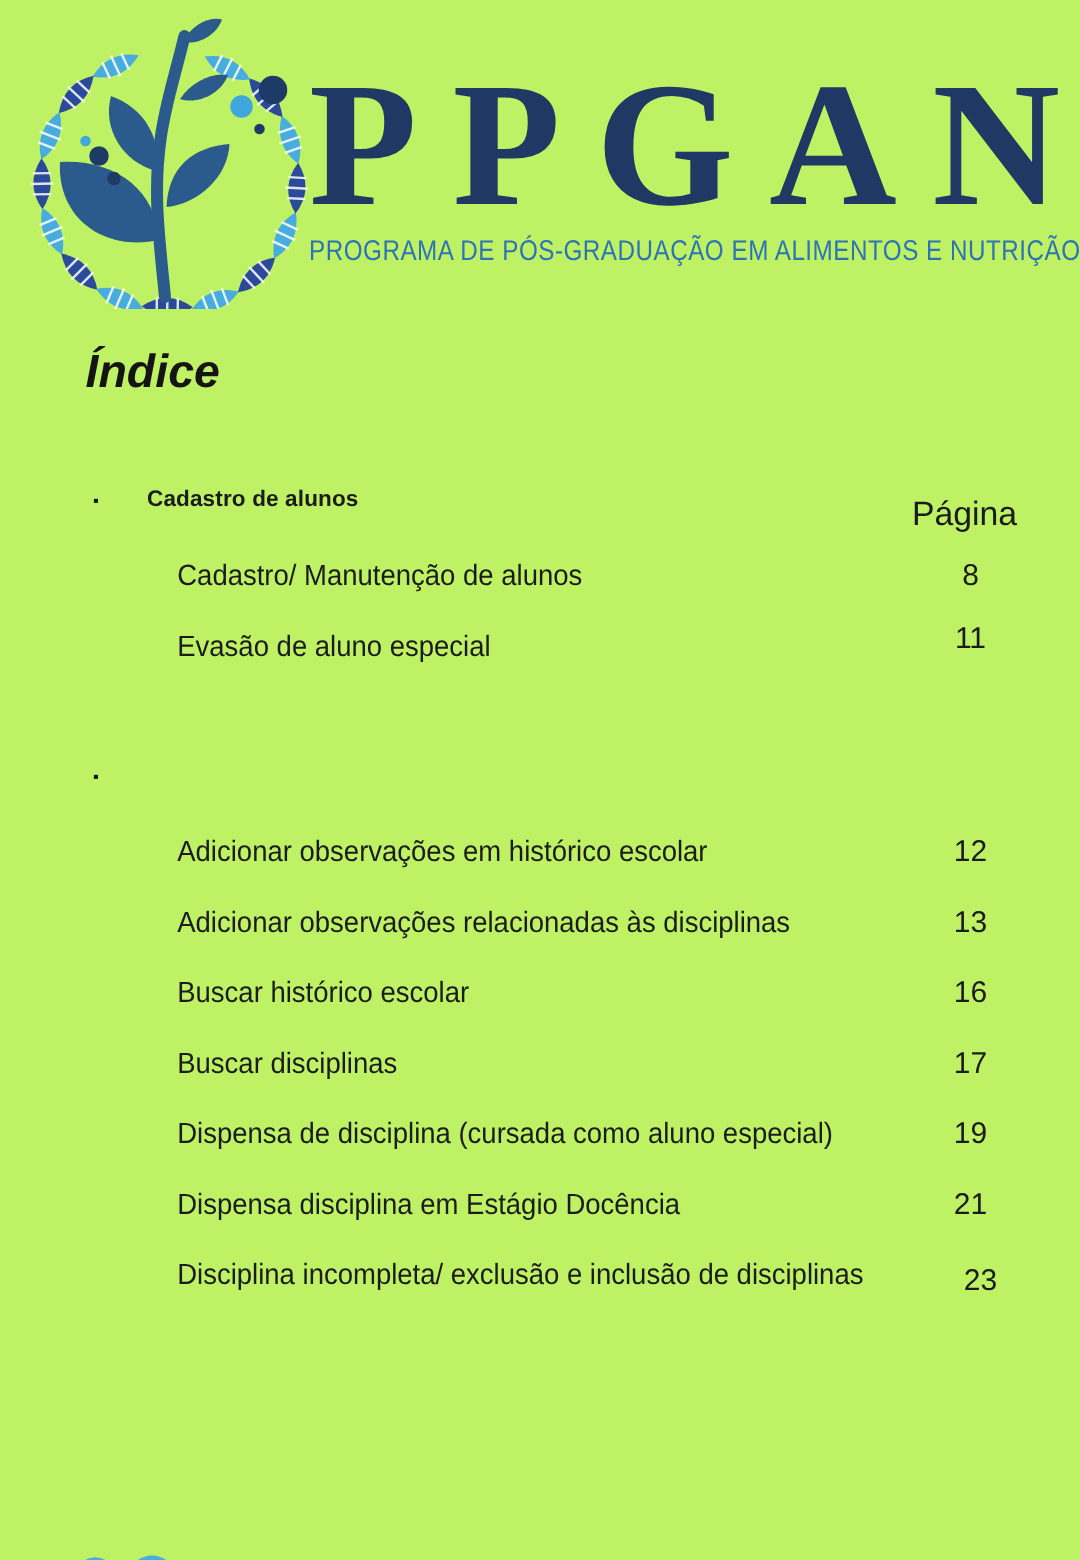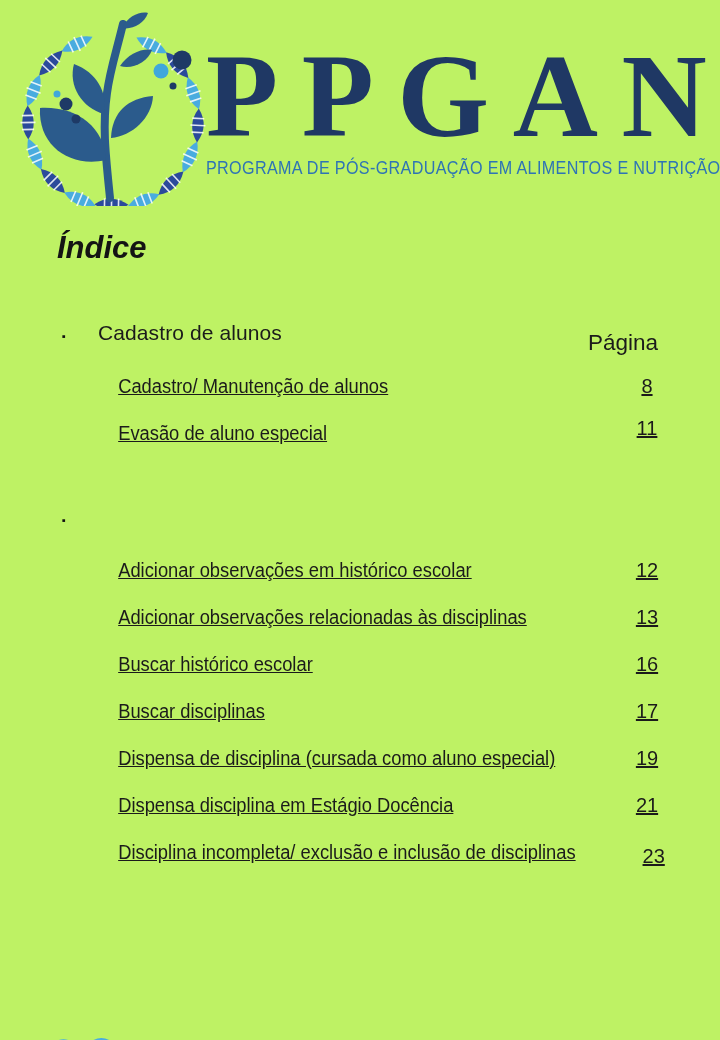--- a/index.html
+++ b/index.html
@@ -41,43 +41,43 @@
   
   .index-title {
     position:absolute; left:57px; top:229px;
     font-size:31px; line-height:38px;
     font-weight:700; font-style:italic;
     color:#141414;
   }
 
   
   .page-col-label {
-    position:absolute; left:588px; top:330px;
+    position:absolute; left:608px; top:330px;
     font-size:22.5px; line-height:26px;
     color:#1b1b1b;
   }
 
   
   #toc {
     position:absolute; left:58px; top:318px; width:634px;
   }
   .toc-section:nth-child(1) { margin-top:2px; }
   .toc-section:nth-child(2) { margin-top:62px; }
   .sec-header { display:flex; align-items:baseline; line-height:26px; }
   .sec-bullet {
     width:36px; padding-left:4px;
     font-size:11px; color:#111;
     flex:0 0 auto;
   }
   .sec-title {
-    font-size:21px; font-weight:400; color:#1b1b1b;
+    font-size:15px; font-weight:700; color:#1b1b1b;
     letter-spacing:0.1px; white-space:nowrap;
   }
   .toc-section:nth-child(2) .sec-title { margin-left:8px; }
-  .sec-items { padding-top:25px;text-decoration:underline; }
+  .sec-items { padding-top:25px; }
   .toc-item {
     display:flex; align-items:flex-start;
     line-height:24px; margin-bottom:23px;
   }
   .toc-section:nth-child(2) .toc-item:last-child { margin-top:14px;align-items:center; }
   .toc-label {
     flex:1 1 auto; padding-left:64px;
     font-size:19.5px; color:#1b1b1b;
     white-space:nowrap;
     transform:scaleX(0.94); transform-origin:left center;

